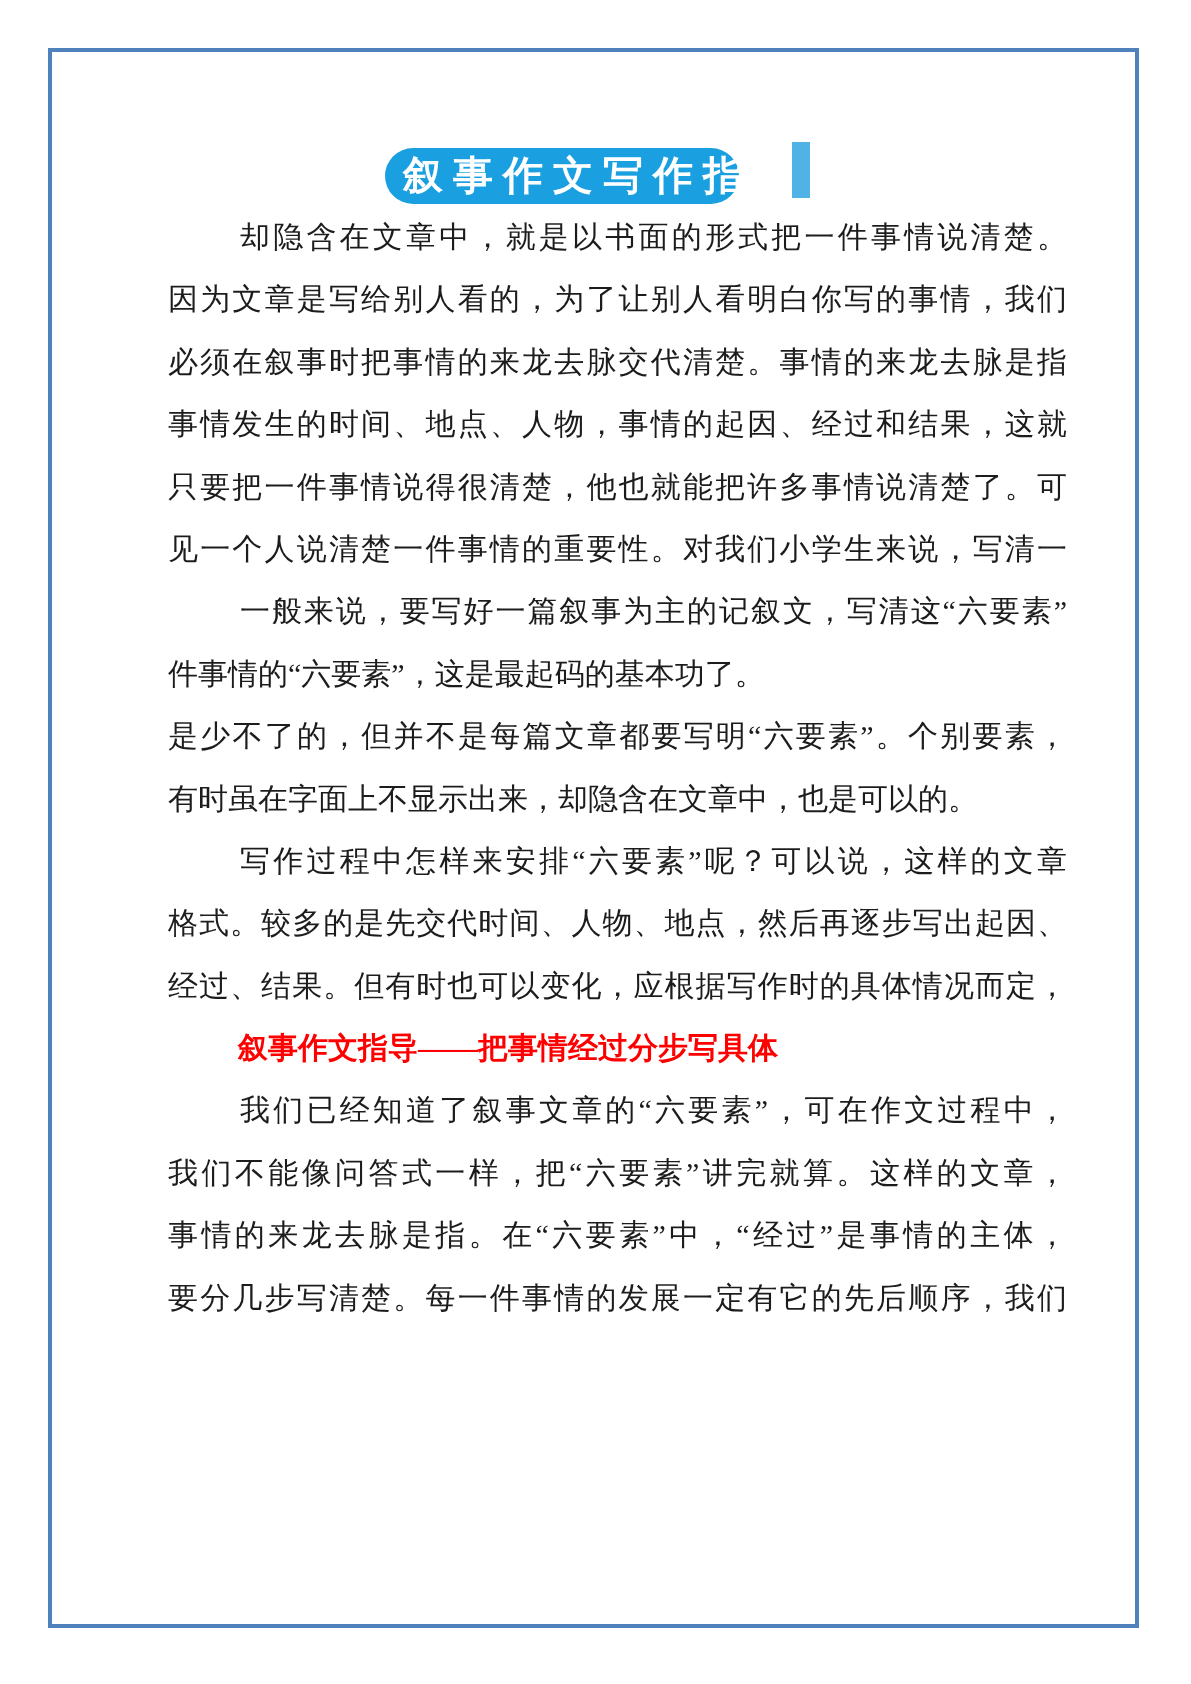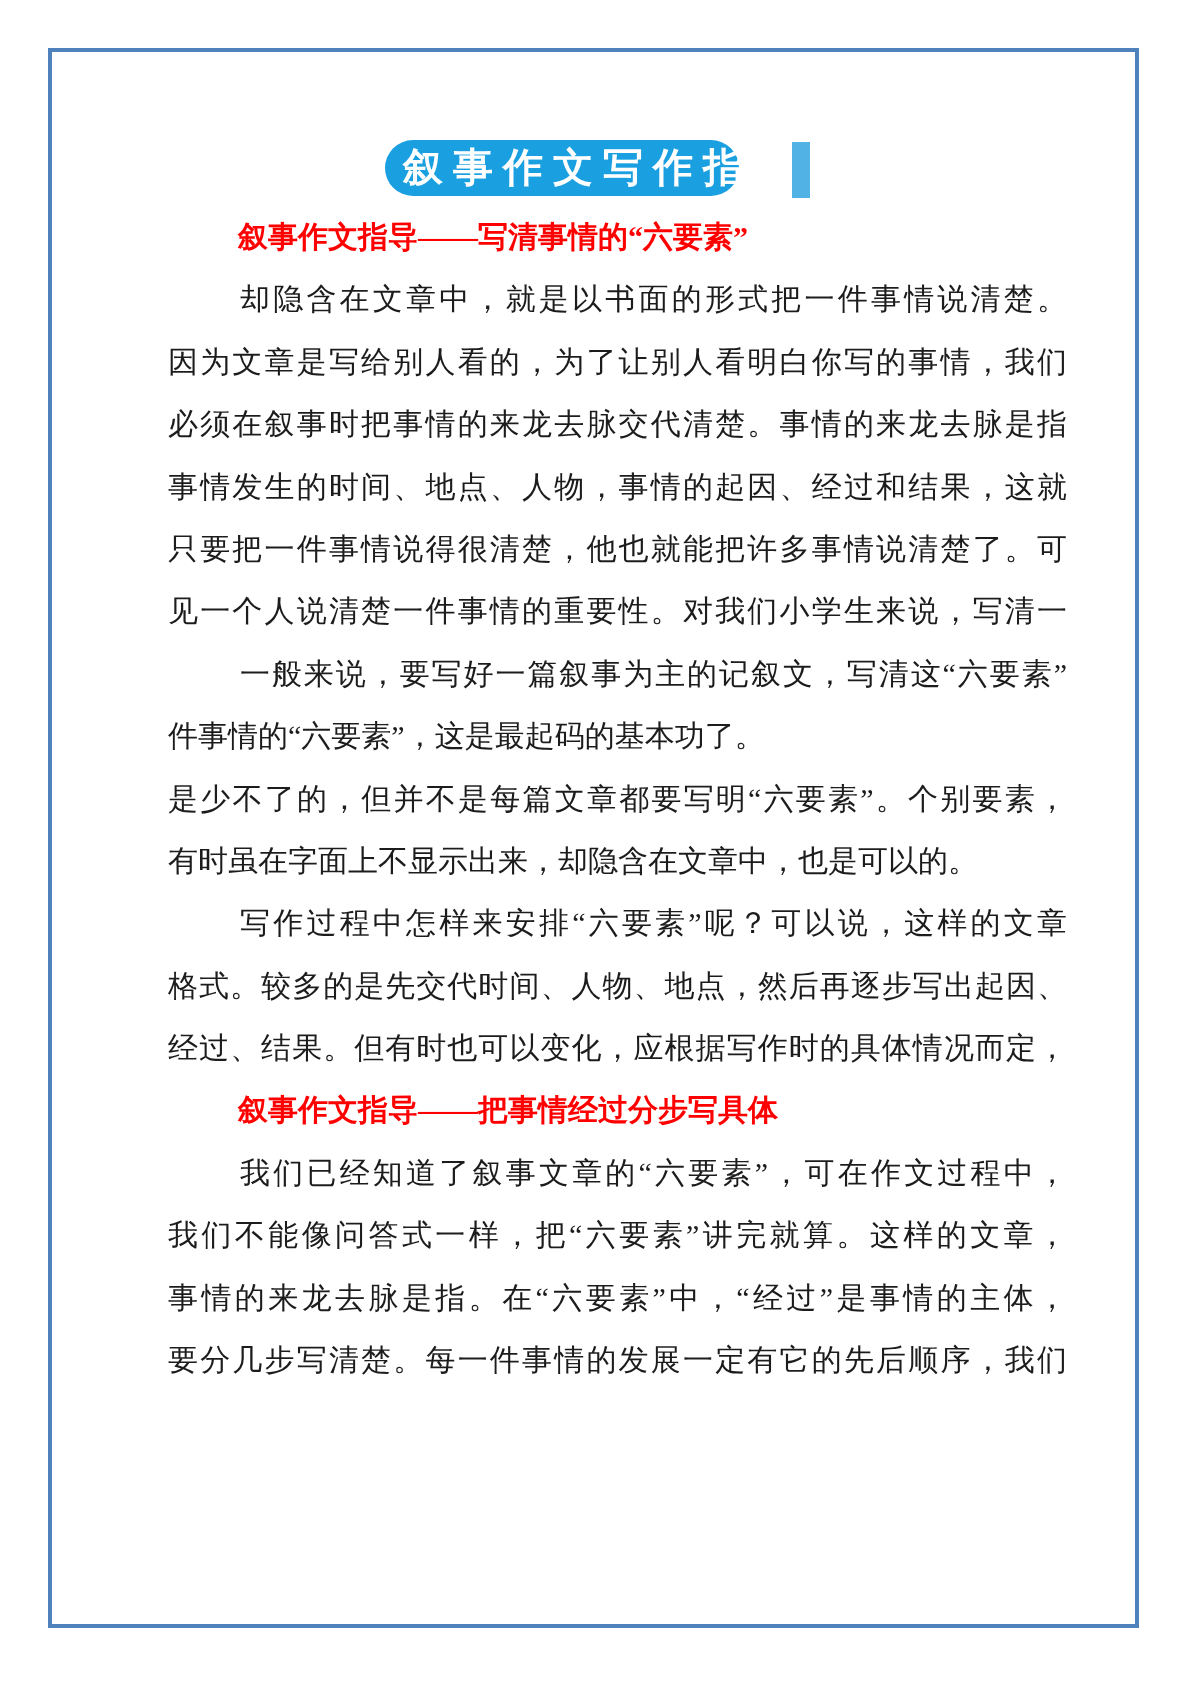--- a/index.html
+++ b/index.html
@@ -14,21 +14,21 @@
   .frame{
     position:absolute;
     left:48px;top:48px;
     width:1091px;height:1580px;
     border:4px solid var(--border-color,#4f81bd);
     box-sizing:border-box;
     pointer-events:none;
   }
   .titlebar{
     position:absolute;
-    left:385px;top:140px;
+    left:385px;top:148px;
     width:354px;height:56px;
     background:var(--title-bg,#1a9fe0);
     border-radius:28px;
   }
   .titletext{
     display:block;
     height:56px;line-height:56px;
     padding-left:18px;
     color:#ffffff;
     font-size:40px;
@@ -77,21 +77,20 @@
 
 <div class="page">
   <div class="frame"></div>
 
   <div class="titlebar">
     <span class="titletext">叙事作文写作指导</span>
   </div>
   <div class="titlecap"></div>
 
   <main class="doc" id="doc">
-      <div class="row heading">叙事作文指导——写清事情的“六要素”</div>
       <div class="row line indent">却隐含在文章中，就是以书面的形式把一件事情说清楚。</div>
       <div class="row line">因为文章是写给别人看的，为了让别人看明白你写的事情，我们</div>
       <div class="row line">必须在叙事时把事情的来龙去脉交代清楚。事情的来龙去脉是指</div>
       <div class="row line">事情发生的时间、地点、人物，事情的起因、经过和结果，这就</div>
       <div class="row line">只要把一件事情说得很清楚，他也就能把许多事情说清楚了。可</div>
       <div class="row line">见一个人说清楚一件事情的重要性。对我们小学生来说，写清一</div>
       <div class="row line indent">一般来说，要写好一篇叙事为主的记叙文，写清这“六要素”</div>
       <div class="row line end">件事情的“六要素”，这是最起码的基本功了。</div>
       <div class="row line">是少不了的，但并不是每篇文章都要写明“六要素”。个别要素，</div>
       <div class="row line end">有时虽在字面上不显示出来，却隐含在文章中，也是可以的。</div>

